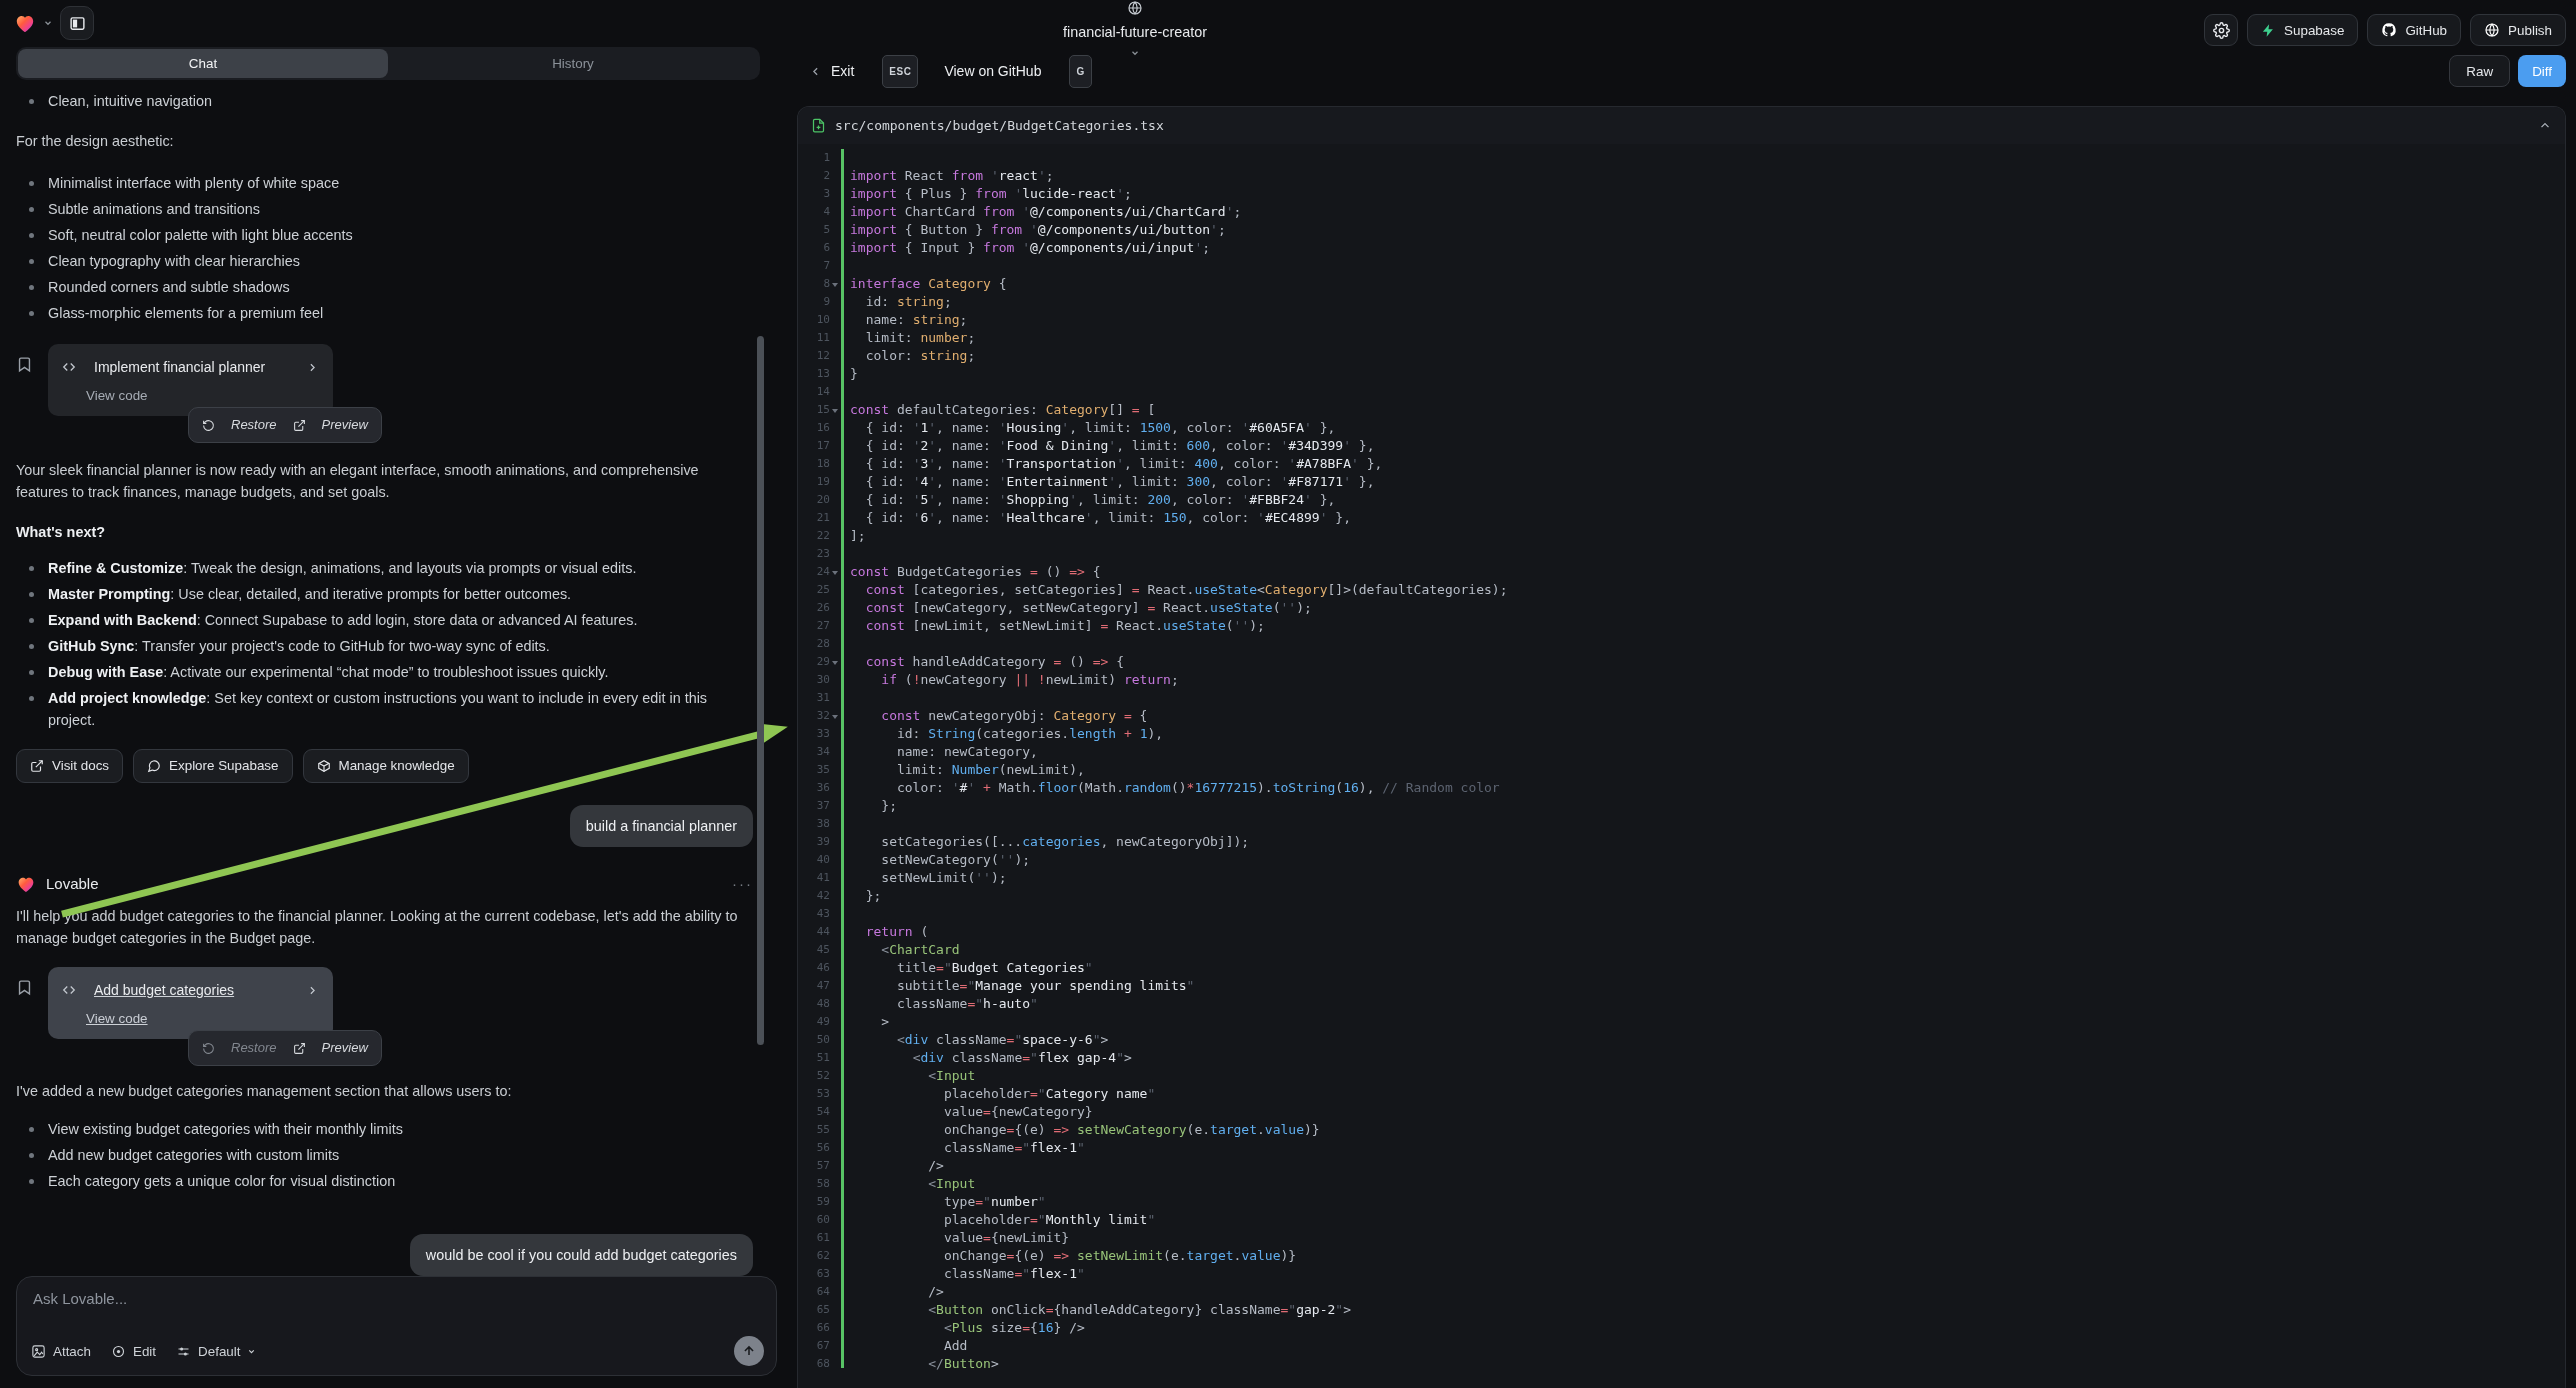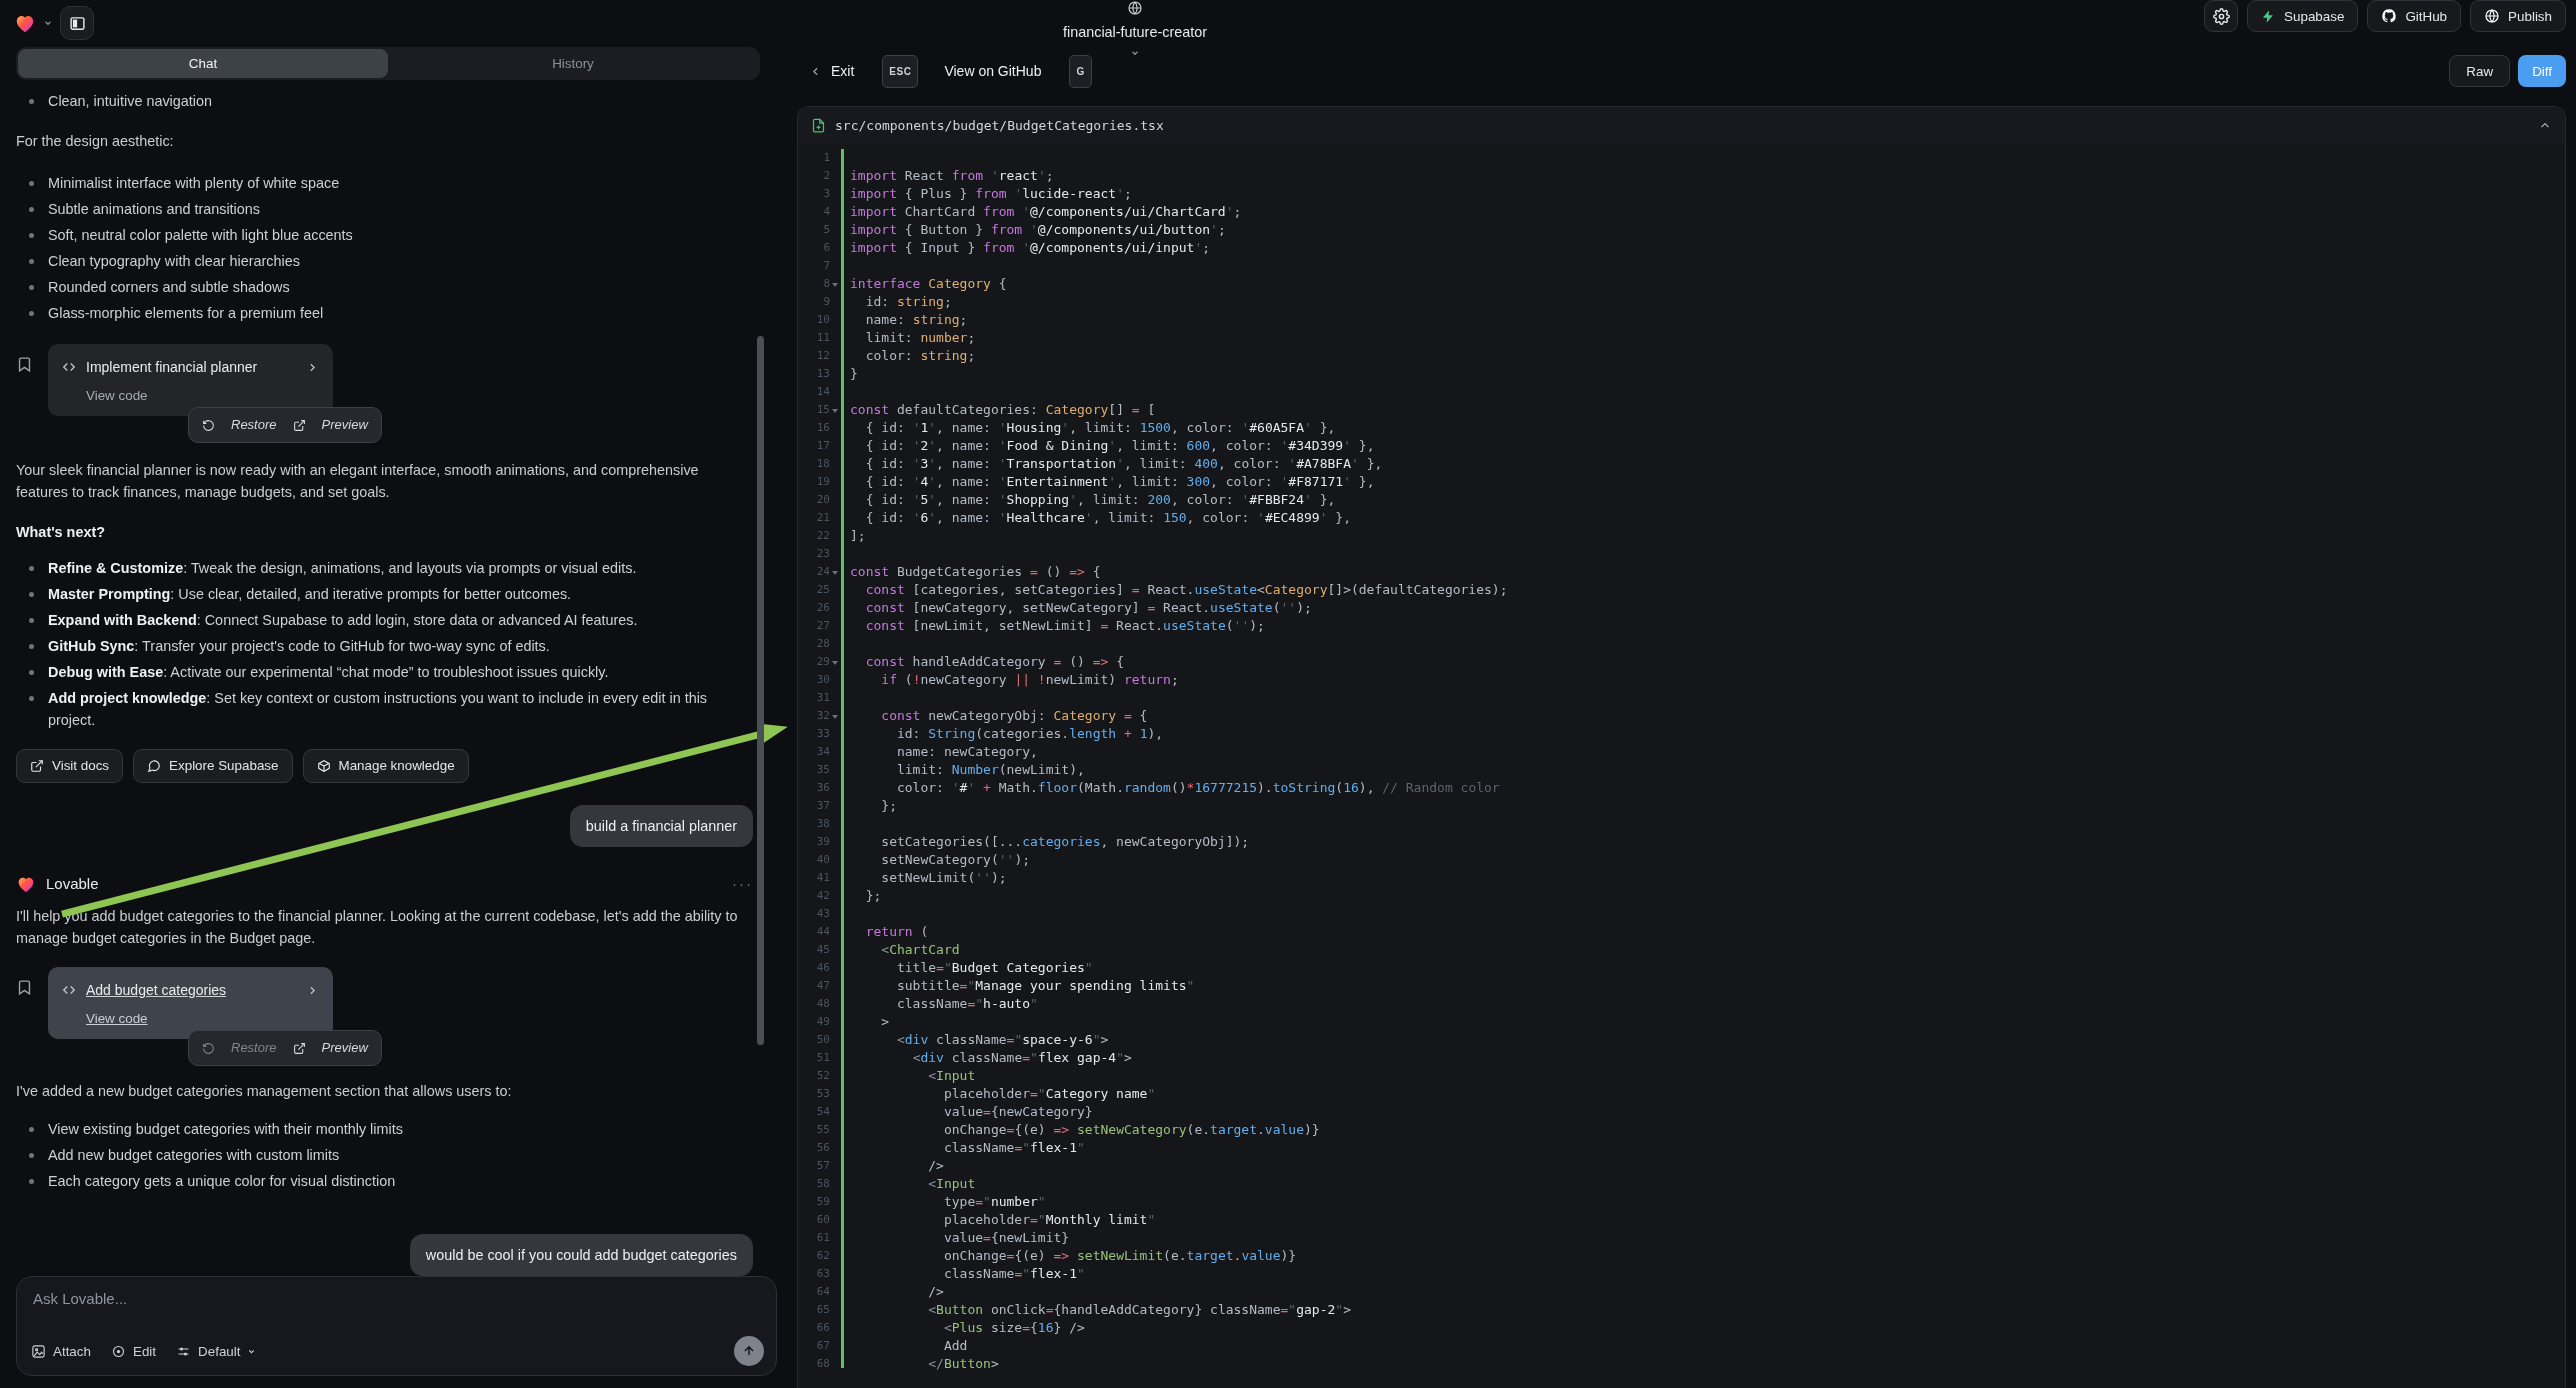--- a/index.html
+++ b/index.html
@@ -7,21 +7,21 @@
     font-family:"Liberation Sans", sans-serif; color:#cdd1d6; }
   svg { display:block; }
 
   
   .tb-left { position:absolute; left:14px; top:0; height:46px; display:flex; align-items:center; gap:7px; }
   .chevdn { color:#8a9097; }
   .iconbtn { width:34px; height:34px; border-radius:10px; background:#1a1c20; border:1px solid #2e3136;
     display:flex; align-items:center; justify-content:center; color:#e8eaee; }
   .tb-center { position:absolute; left:1063px; top:0; height:46px; display:flex; align-items:center; gap:8px;
     color:#e9ebee; font-size:14.4px;flex-direction:column; }
-  .tb-right { position:absolute; right:10px; top:0; display:flex; gap:9px; align-items:center; }
+  .tb-right { position:absolute; right:10px; top:14px; display:flex; gap:9px; align-items:center; }
   .btn { height:32px; padding:0 13px; border-radius:9px; background:#17191d; border:1px solid #30343a;
     color:#e6e8eb; font-size:13.4px; display:flex; align-items:center; gap:8px; }
   .btn.square { width:34px; padding:0; justify-content:center; }
 
   
   .tabs { position:absolute; left:16px; top:47px; width:744px; height:33px; background:#1b1d22;
     border-radius:10px; display:flex; padding:2px; }
   .tab { flex:1; display:flex; align-items:center; justify-content:center; font-size:13.4px; color:#8b9199; border-radius:8px; }
   .tab.active { background:#3d4148; color:#f3f4f6; }
 
@@ -38,21 +38,21 @@
   #list-next { margin-top:14px; }
   .blead { font-weight:bold; color:#eef0f3; }
   #p-added { margin-top:14px; }
   #list-added { margin-top:16px; }
 
   .cardwrap { display:flex; margin-top:20px; }
   #card2-block { margin-top:18px; }
   .bmcol { width:20px; padding-top:12px; color:#9aa0a8; }
   .card { margin-left:12px; width:285px; background:#232529; border-radius:10px; padding:13px 14px; }
   .card.hl { background:#3f434b;text-decoration:underline; }
-  .cardtitle { display:flex; align-items:center; gap:10px; font-size:14px; color:#e9ebee; height:20px; }
+  .cardtitle { display:flex; align-items:center; gap:18px; font-size:14px; color:#e9ebee; height:20px; }
   .codeglyph, .cardchev { color:#c3c8cf; }
   .cardchev { margin-left:auto; }
   .viewcode { margin:8px 0 0 24px; font-size:13.4px; color:#a6acb4; height:18px; }
   .card.hl .viewcode { color:#c9cdd4; }
   .pill { position:relative; z-index:5; margin:-9px 0 0 152px; width:fit-content; background:#26282e;
     border:1px solid #3c4047; border-radius:10px; height:36px; display:flex; align-items:center;
     gap:16px; padding:0 13px; font-size:13px; color:#d7dade; }
   .pitem { display:inline-flex; align-items:center; gap:16px;font-style:italic; }
   .pitem.dim { color:#82878f; }
 

